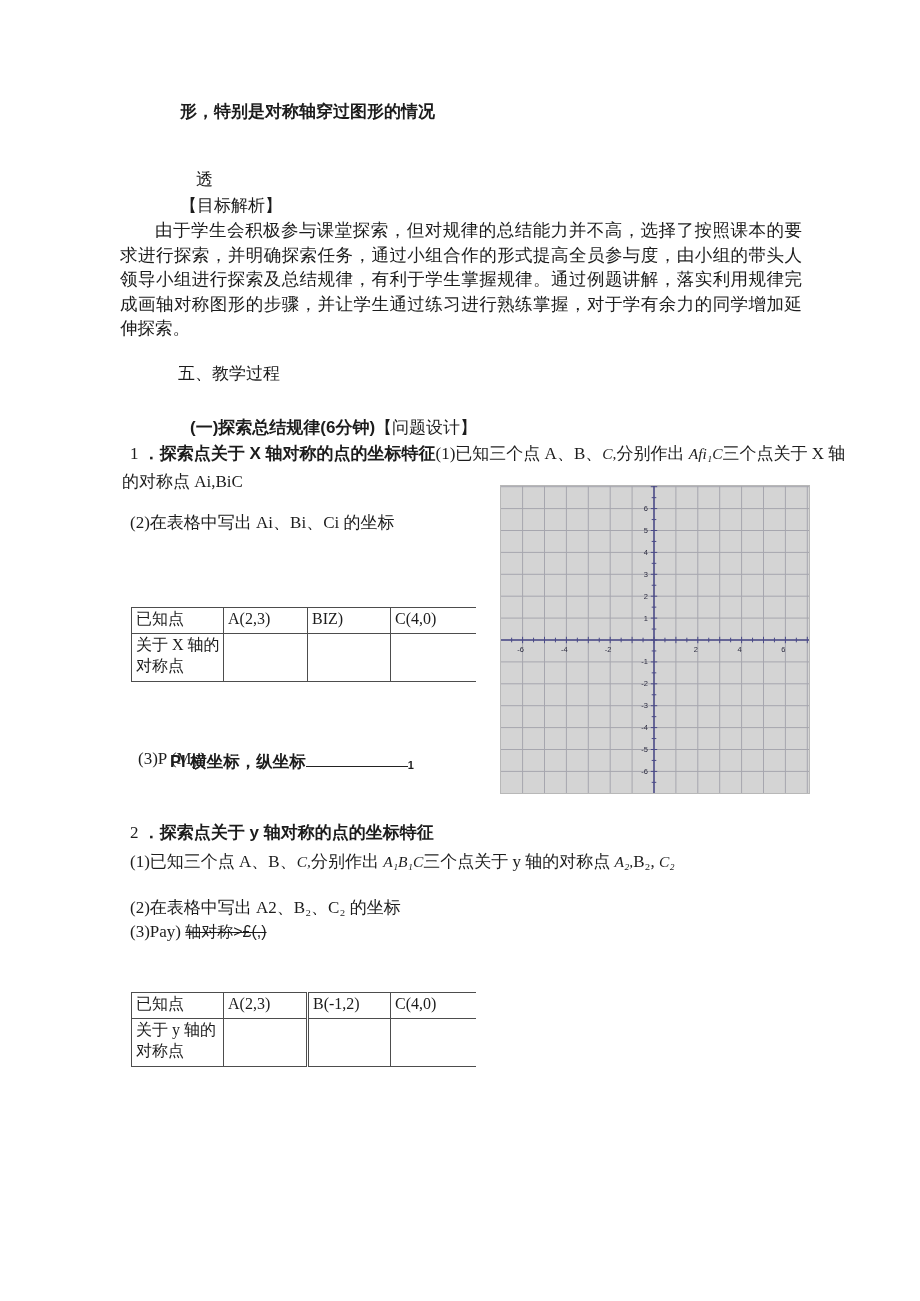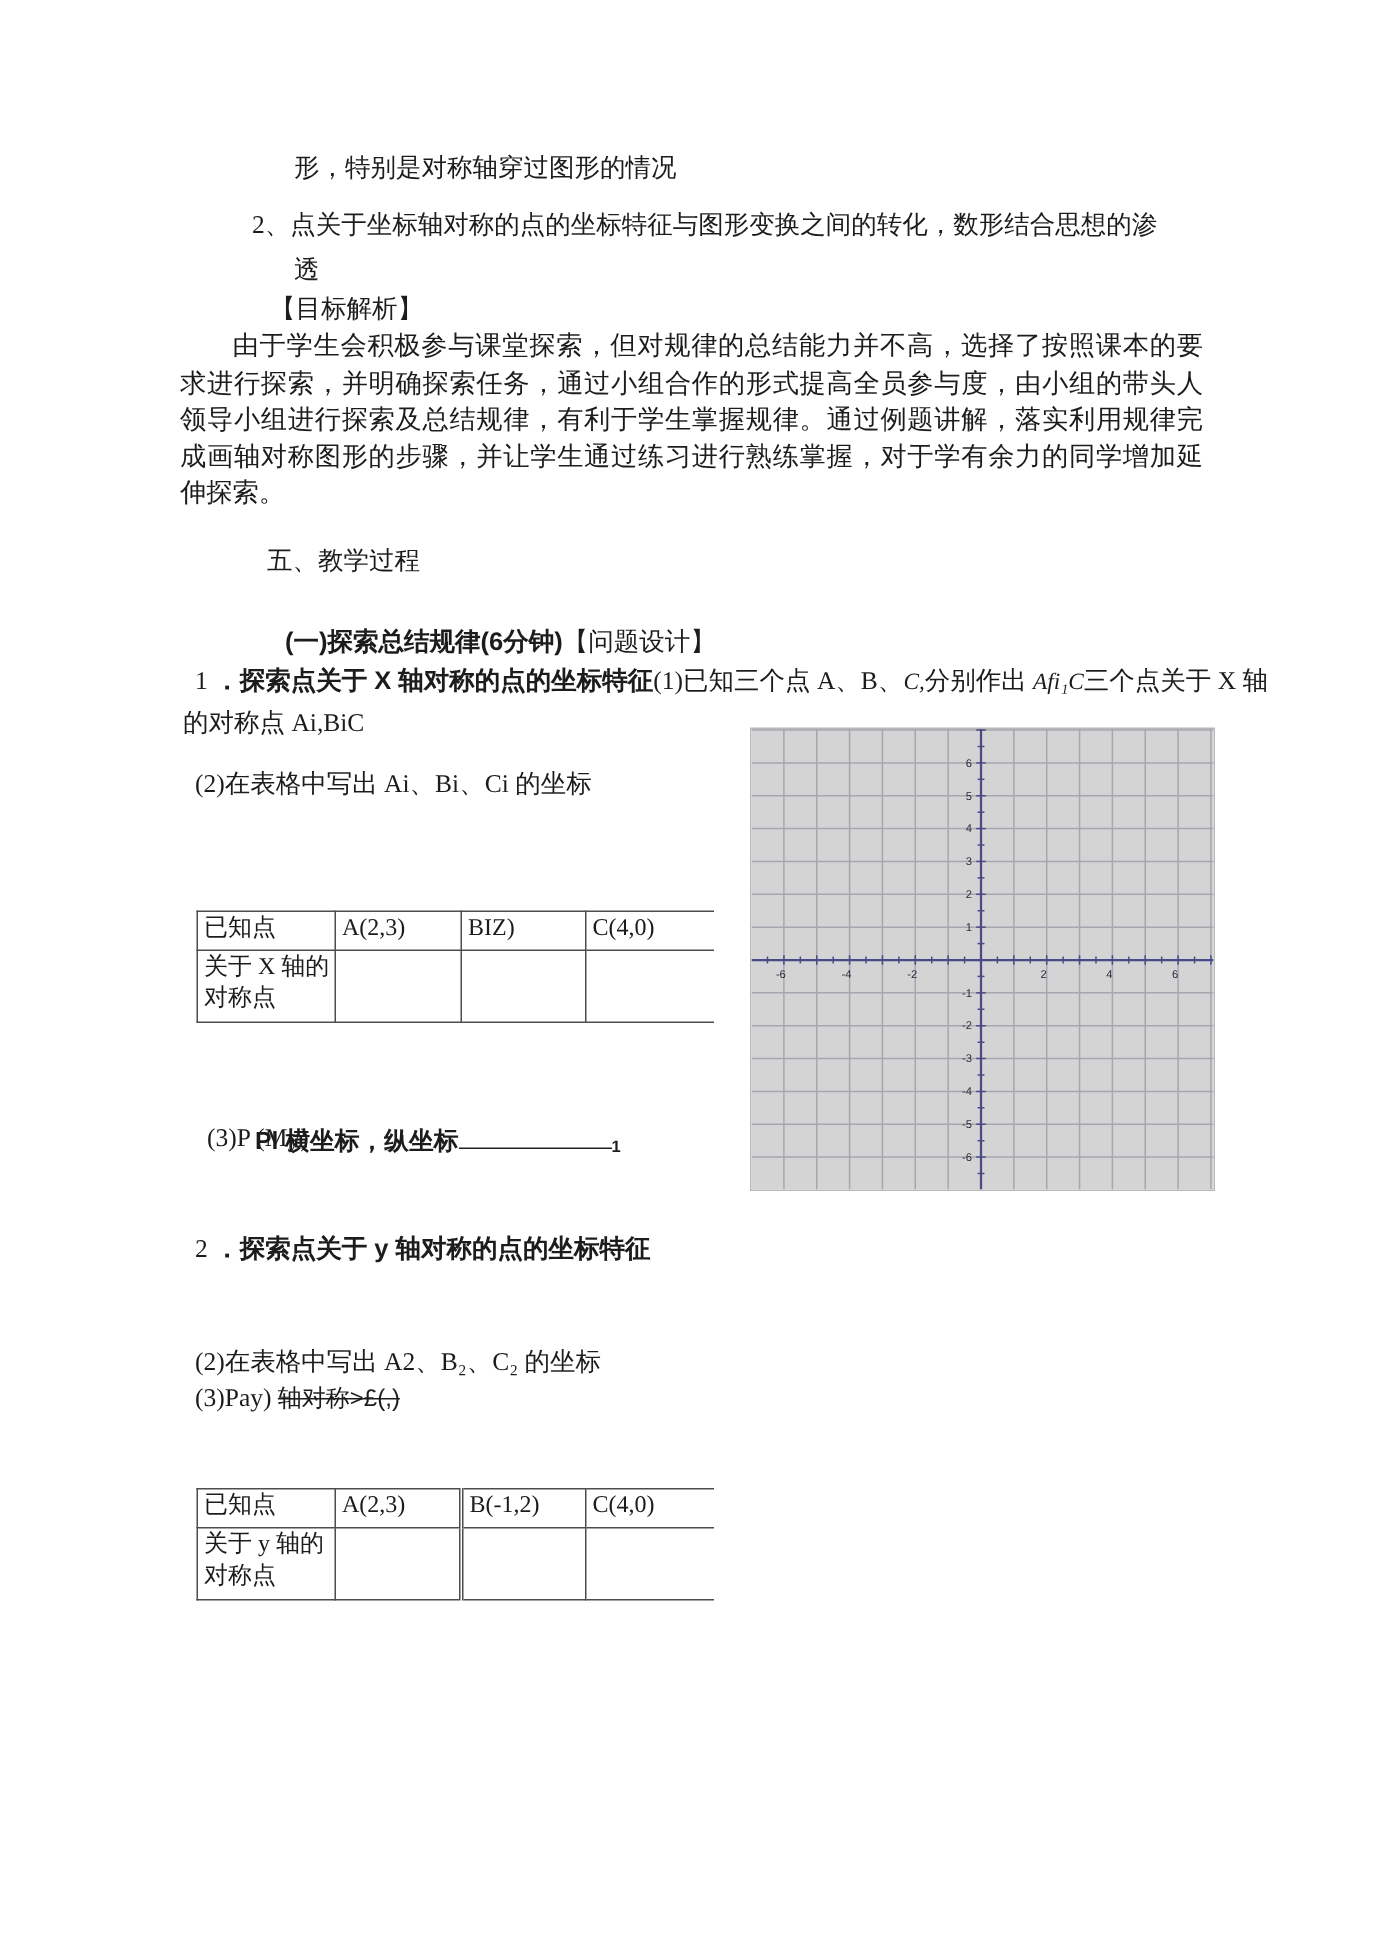--- a/index.html
+++ b/index.html
@@ -33,25 +33,22 @@
   table.fill-table tr.r2 td { height:48px; }
   td.dbl { border-left:3px double #4d4d4d !important; }
   .grid-wrap { border:1px solid #b8b8b8; line-height:0; }
   svg text { user-select:none; }
 </style>
 </head>
 <body>
 
 <div id="page">
 
-  <div class="abs t" style="left:196px; top:101px;">形，特别是对称轴穿过图形的情况</div>
-
-  <div class="abs t" style="left:168px; top:139px;">
-    <span>2、</span><span>点关于坐标轴对称的点的坐标特征与图形变换之间的转化，数形结合思想的渗</span>
-  </div>
+  <div class="abs t" style="left:180px; top:101px;font-weight:bold;">形，特别是对称轴穿过图形的情况</div>
+
   <div class="abs t" style="left:196px; top:169px;">透</div>
 
   <div class="abs t" style="left:180px; top:195px;">【目标解析】</div>
 
   <div class="abs para" style="left:120px; top:218px; width:682px;">由于学生会积极参与课堂探索，但对规律的总结能力并不高，选择了按照课本的要求进行探索，并明确探索任务，通过小组合作的形式提高全员参与度，由小组的带头人领导小组进行探索及总结规律，有利于学生掌握规律。通过例题讲解，落实利用规律完成画轴对称图形的步骤，并让学生通过练习进行熟练掌握，对于学有余力的同学增加延伸探索。</div>
 
   <div class="abs t" style="left:178px; top:363px;">五、教学过程</div>
 
   <div class="abs t" style="left:190px; top:417px;text-align:center;">
     <span class="hei">(一)探索总结规律(6分钟)</span><span>【问题设计】</span>
@@ -200,20 +197,23 @@
         <text x="147" y="244.1" font-size="7.5" fill="#2c2c40" text-anchor="end" font-family="Liberation Sans, sans-serif">-4</text>
         <text x="147" y="266" font-size="7.5" fill="#2c2c40" text-anchor="end" font-family="Liberation Sans, sans-serif">-5</text>
         <text x="147" y="287.9" font-size="7.5" fill="#2c2c40" text-anchor="end" font-family="Liberation Sans, sans-serif">-6</text>
       </svg>
   </div>
 
   <div class="abs t" style="left:130px; top:822px;">
     <span>2</span>&nbsp;<span class="hei">．</span><span class="hei">探索点关于 y 轴对称的点的坐标特征</span>
   </div>
 
+  <div class="abs t" style="left:130px; top:851px;">
+    <span>(1)已知三个点 A、B、</span><span class="it">C,</span><span>分别作出 </span><span class="it">A₁B₁C</span><span>三个点关于 y 轴的对称点 </span><span class="it">A₂,</span><span>B₂, </span><span class="it">C₂</span>
+  </div>
 
   <div class="abs t" style="left:130px; top:897px;">(2)在表格中写出 A2、B₂、C₂ 的坐标</div>
 
   <div class="abs t" style="left:130px; top:921px;">
     <span>(3)Pay) </span><span class="strike">轴对称&gt;£(,)</span>
   </div>
 
   <table class="fill-table abs" style="left:131px; top:992px;">
     <colgroup>
         <col style="width:92px">

